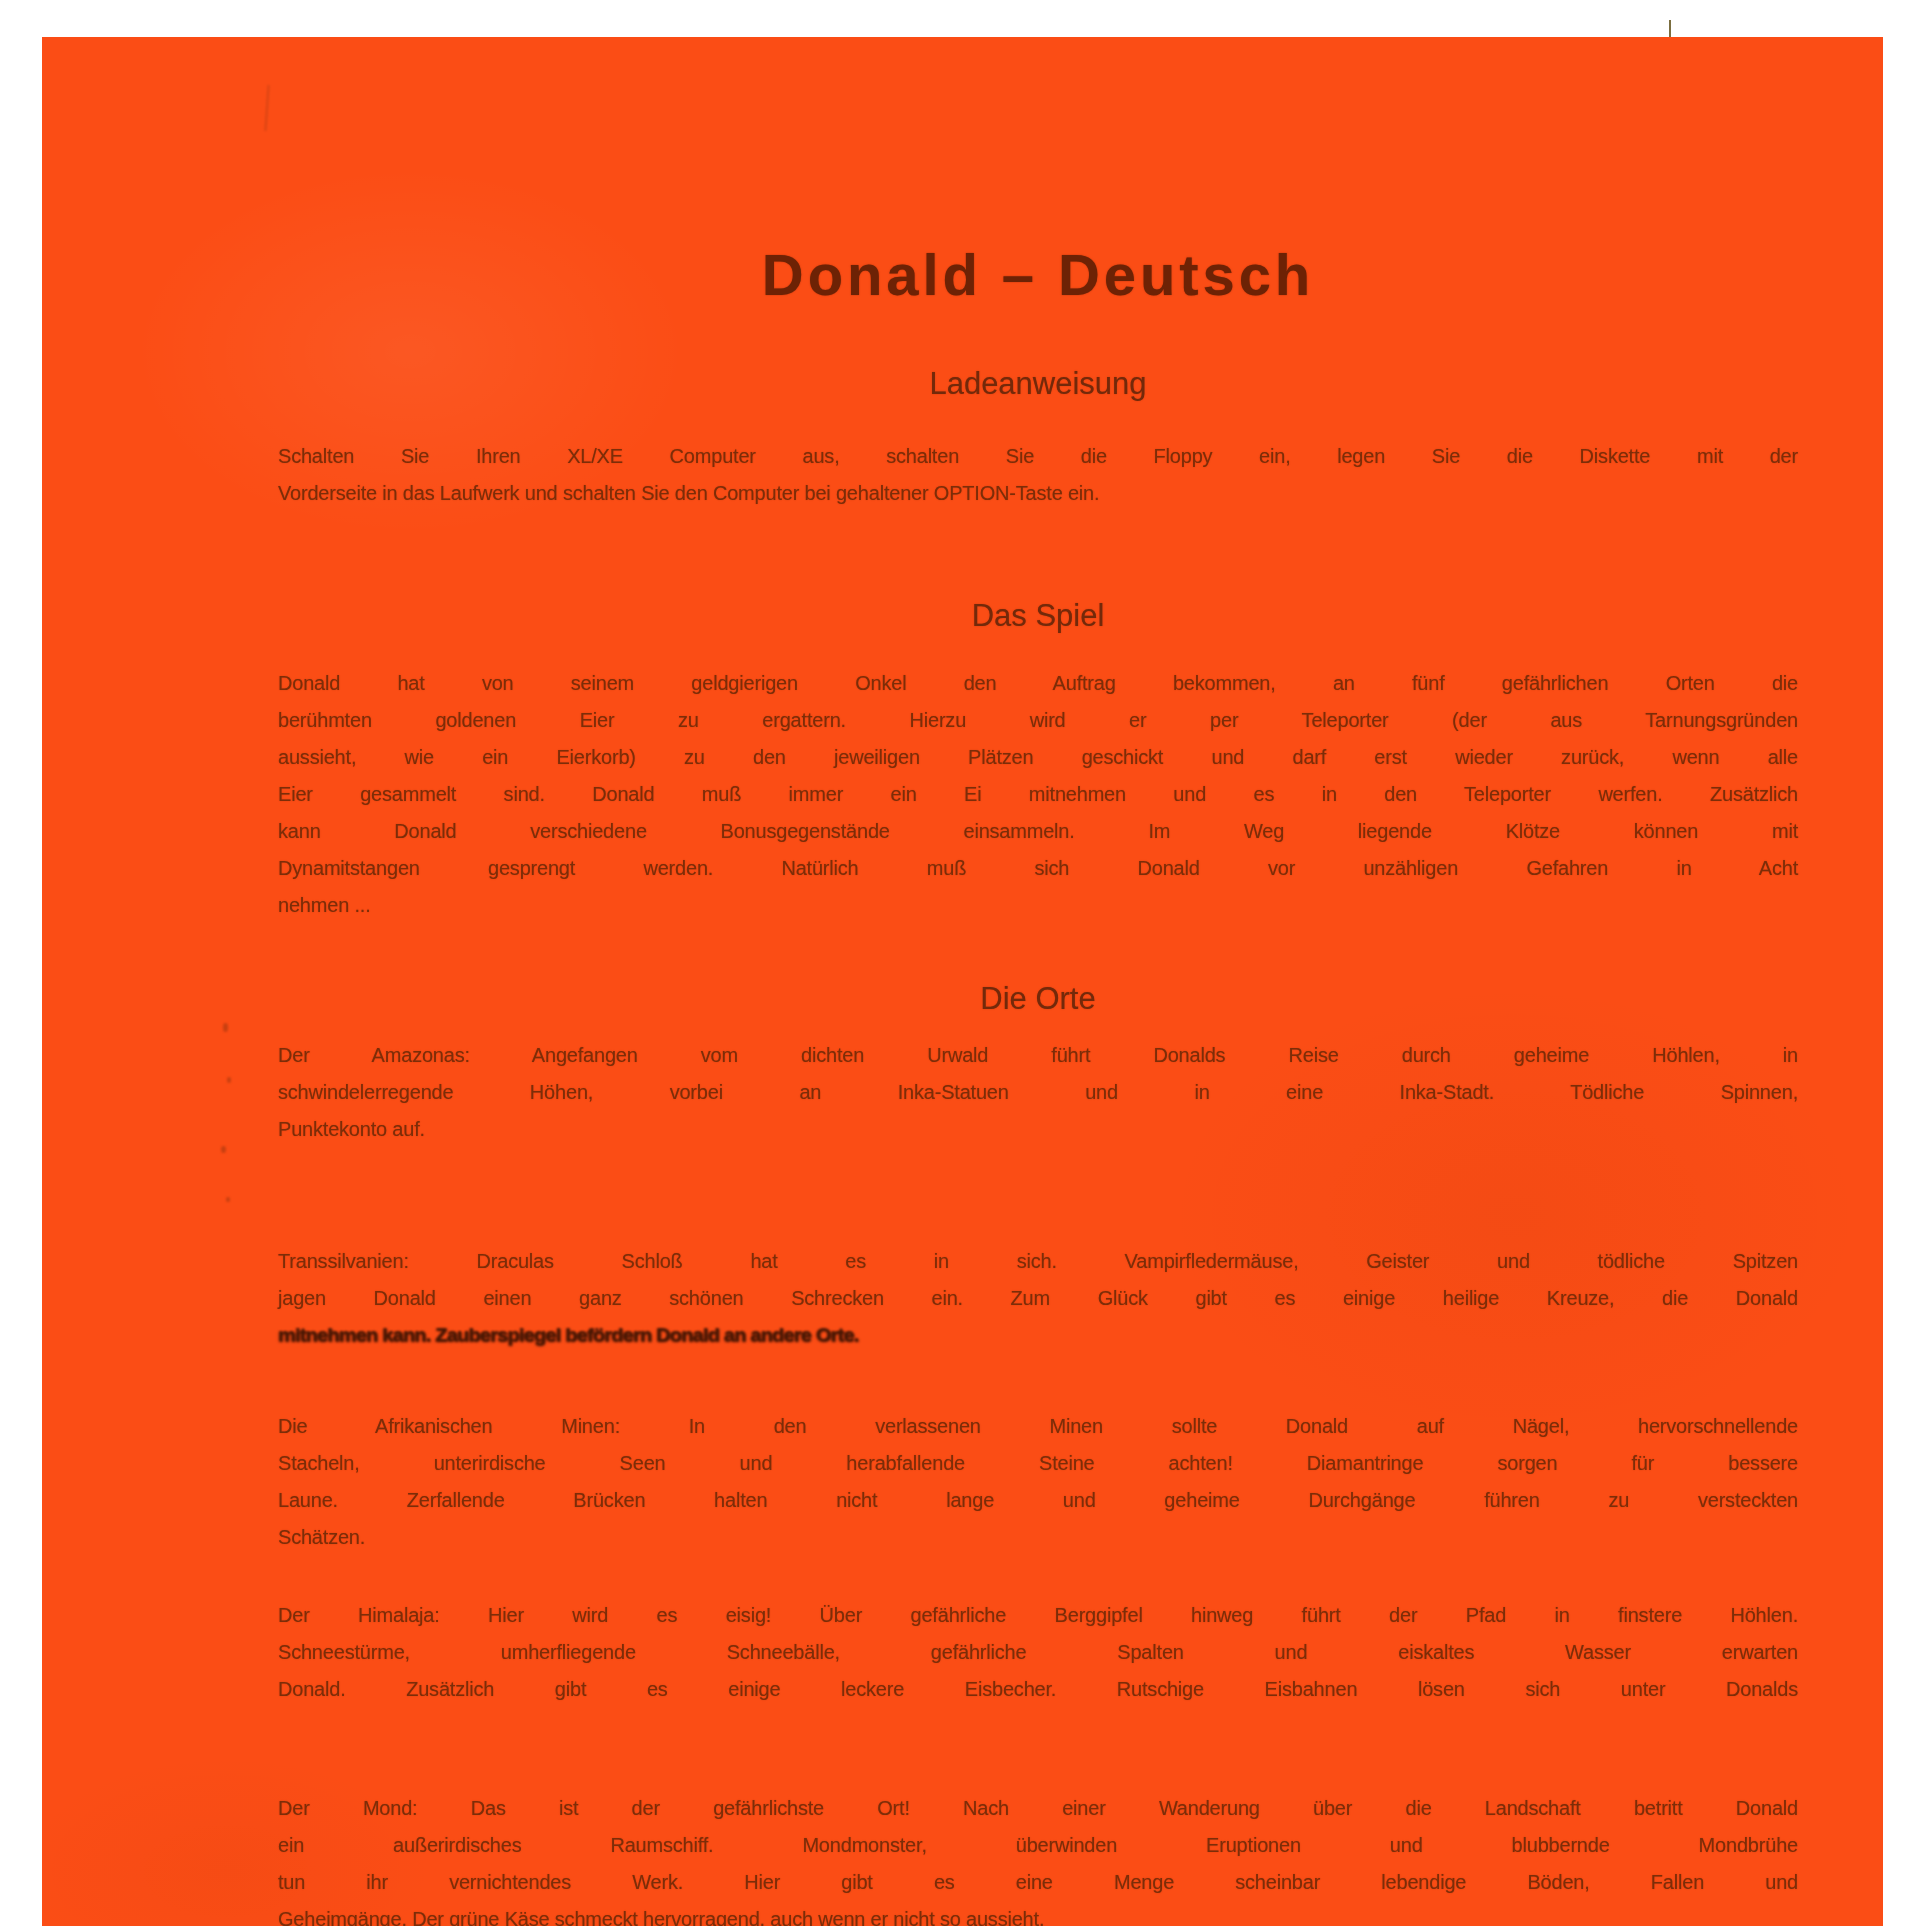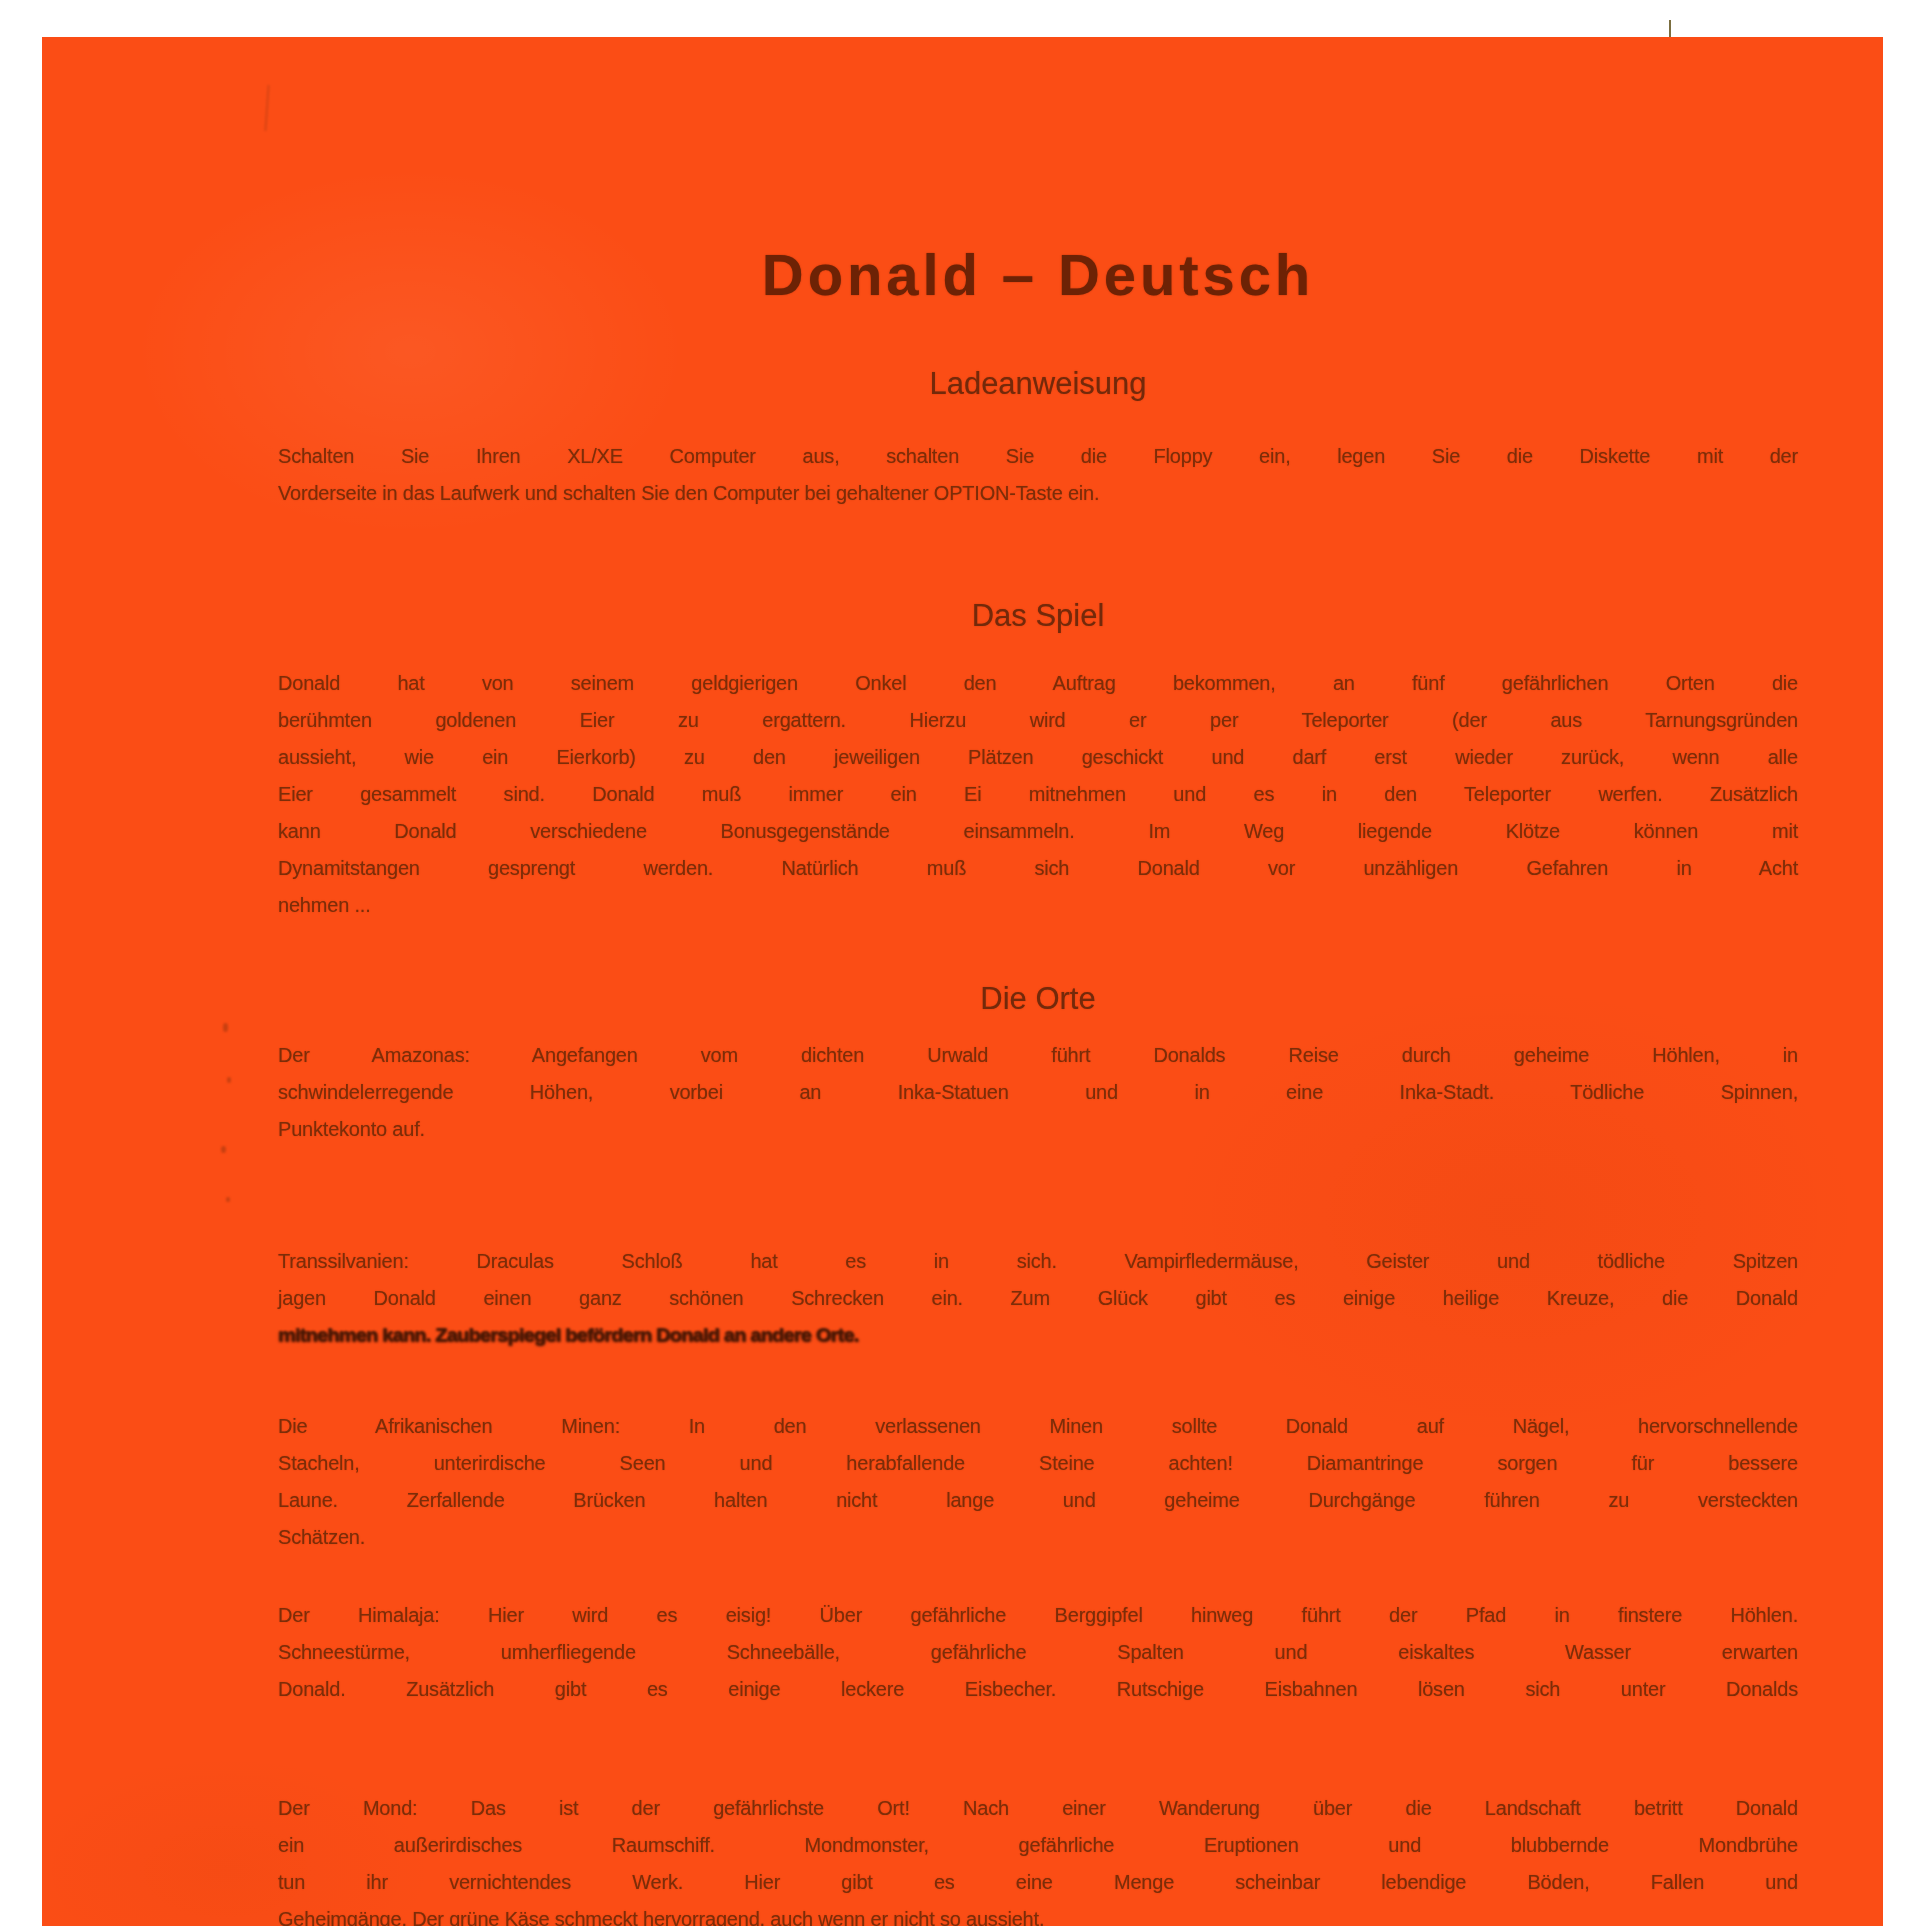--- a/index.html
+++ b/index.html
@@ -157,21 +157,21 @@
     </div>
 
   <div class="col para p-himalaja">
       <div class="ln">Der Himalaja: Hier wird es eisig! Über gefährliche Berggipfel hinweg führt der Pfad in finstere Höhlen.</div>
       <div class="ln">Schneestürme, umherfliegende Schneebälle, gefährliche Spalten und eiskaltes Wasser erwarten</div>
       <div class="ln">Donald. Zusätzlich gibt es einige leckere Eisbecher. Rutschige Eisbahnen lösen sich unter Donalds</div>
     </div>
 
   <div class="col para p-mond">
       <div class="ln">Der Mond: Das ist der gefährlichste Ort! Nach einer Wanderung über die Landschaft betritt Donald</div>
-      <div class="ln">ein außerirdisches Raumschiff. Mondmonster, gefährliche Eruptionen und blubbernde Mondbrühe</div>
+      <div class="ln">ein außerirdisches Raumschiff. Mondmonster, überwinden Eruptionen und blubbernde Mondbrühe</div>
       <div class="ln">tun ihr vernichtendes Werk. Hier gibt es eine Menge scheinbar lebendige Böden, Fallen und</div>
       <div class="ln last">Geheimgänge. Der grüne Käse schmeckt hervorragend, auch wenn er nicht so aussieht.</div>
     </div>
 
   <div class="scratch"></div>
   <div class="speck" style="left:181px; top:986px; width:5.4px; height:8.5px;"></div>
   <div class="speck" style="left:185px; top:1040px; width:3.9px; height:6.2px;"></div>
   <div class="speck" style="left:179px; top:1109px; width:4.6px; height:7px;"></div>
   <div class="speck" style="left:184px; top:1160px; width:3.5px; height:5.4px;"></div>
 </div>

